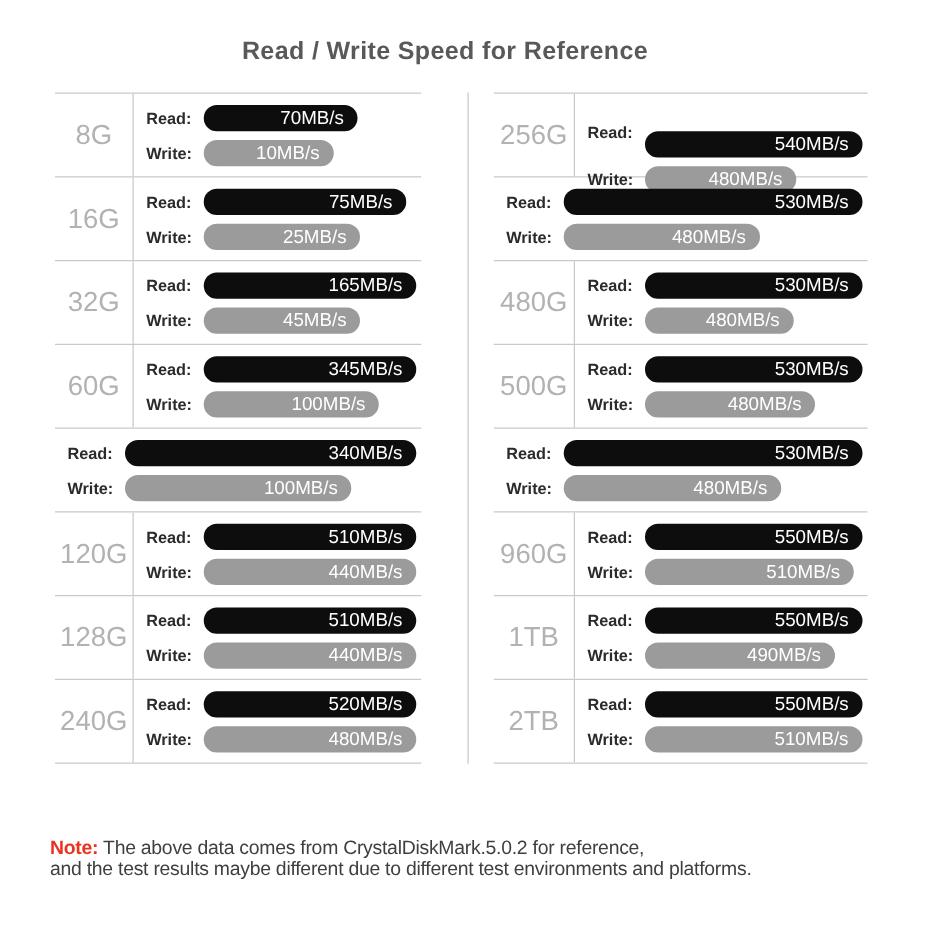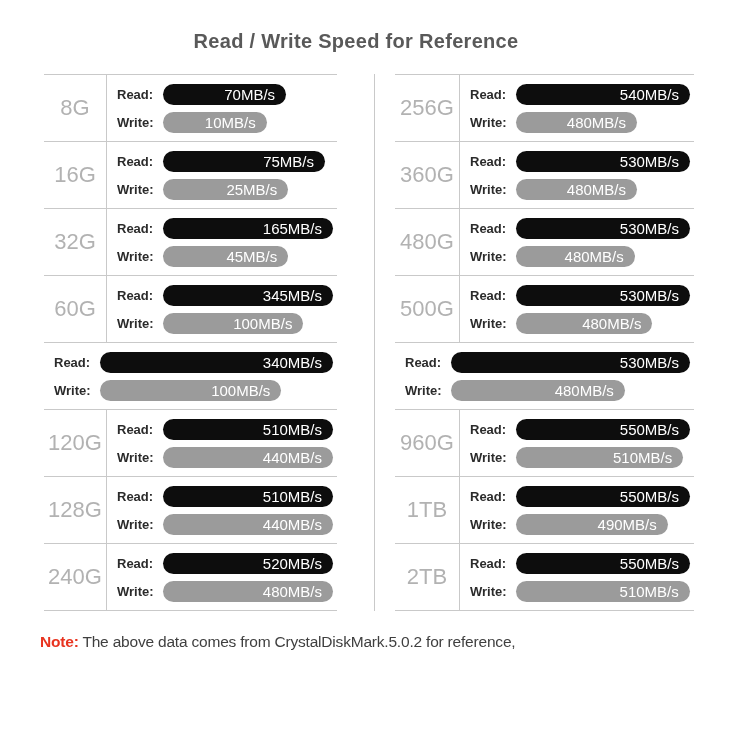--- a/index.html
+++ b/index.html
@@ -26,21 +26,21 @@
   .rw { flex:0 0 46px; font-size:13px; font-weight:bold; color:#2b2b2b; }
   .bar {
     display:block; height:21px; border-radius:11px; box-sizing:border-box;
     color:var(--bar-text,#ffffff); font-size:15px; line-height:21px;
     text-align:right; padding-right:11px; min-width:44px; white-space:nowrap;
   }
   .bar.read  { background:var(--read-bar,#0d0d0d); }
   .bar.write { background:var(--write-bar,#9b9b9b); }
   .center-divider { position:absolute; left:374px; top:74px; width:1px; height:537px; background:var(--border,#c9c9c9); }
   .note {
-    position:absolute; left:40px; top:633px; width:705px;
+    position:absolute; left:40px; top:670px; width:705px;
     font-size:15.5px; line-height:17px; color:var(--note-text,#3f3f3f); letter-spacing:-0.2px;
   }
   .note .note-prefix { color:var(--note-red,#e8331f); font-weight:bold; }
 </style>
 </head>
 <body>
 
 <div class="title">Read / Write Speed for Reference</div>
 
 <div class="speed-table left">
@@ -150,30 +150,29 @@
 </div>
 
 <div class="center-divider"></div>
 
 <div class="speed-table right">
   <div class="row">
     <div class="cap">256G</div>
     <div class="bars">
       <div class="line">
           <span class="rw">Read:</span>
-          <span class="bar read" style="width: 86%;">540MB/s</span>
+          <span class="bar read" style="width: 86%; margin-top: 21px;">540MB/s</span>
         </div>
       <div class="line">
           <span class="rw">Write:</span>
           <span class="bar write" style="width: 55%;">480MB/s</span>
         </div>
     </div>
   </div>
   <div class="row">
-    <div class="cap">360G</div>
     <div class="bars">
       <div class="line">
           <span class="rw">Read:</span>
           <span class="bar read" style="width: 86%;">530MB/s</span>
         </div>
       <div class="line">
           <span class="rw">Write:</span>
           <span class="bar write" style="width: 55%;">480MB/s</span>
         </div>
     </div>
@@ -252,13 +251,14 @@
       <div class="line">
           <span class="rw">Write:</span>
           <span class="bar write" style="width: 79%;">510MB/s</span>
         </div>
     </div>
   </div>
 </div>
 
 <div class="note">
   <span class="note-prefix">Note:</span><span> The above data comes from CrystalDiskMark.5.0.2 for reference,</span><br>
+  <span>and the test results maybe different due to different test environments and platforms.</span>
 </div>
 
 </body></html>

